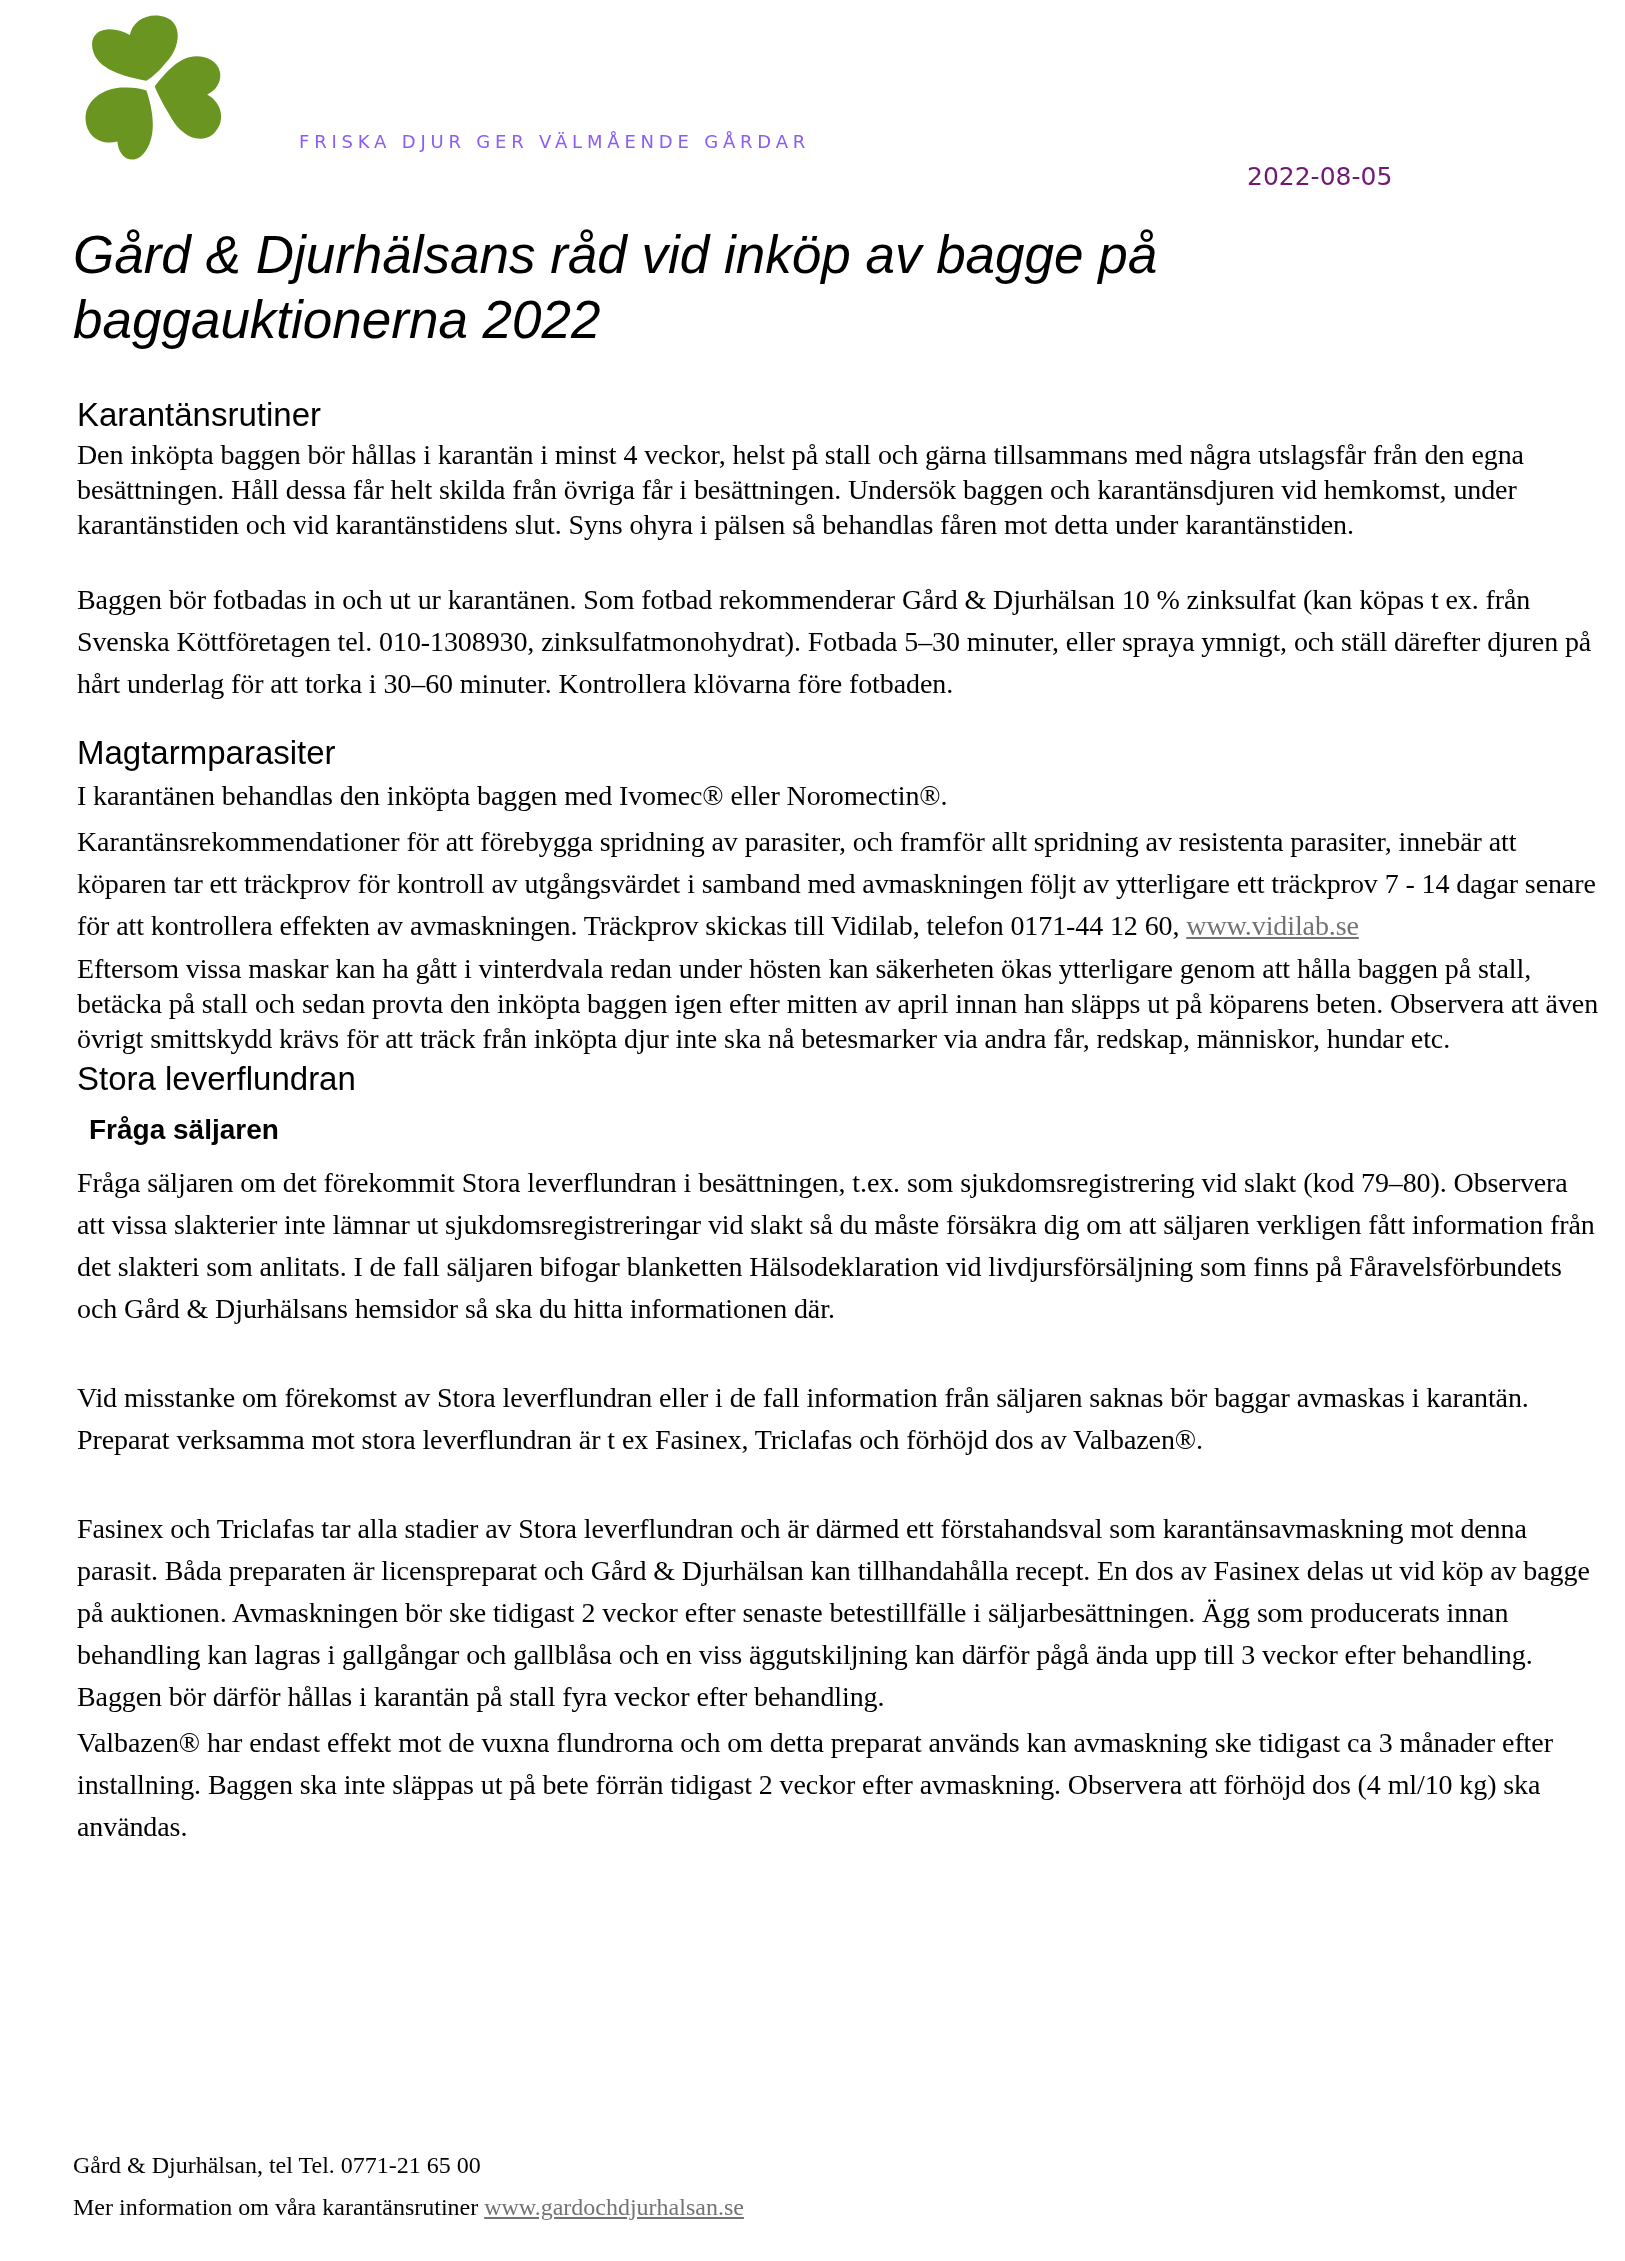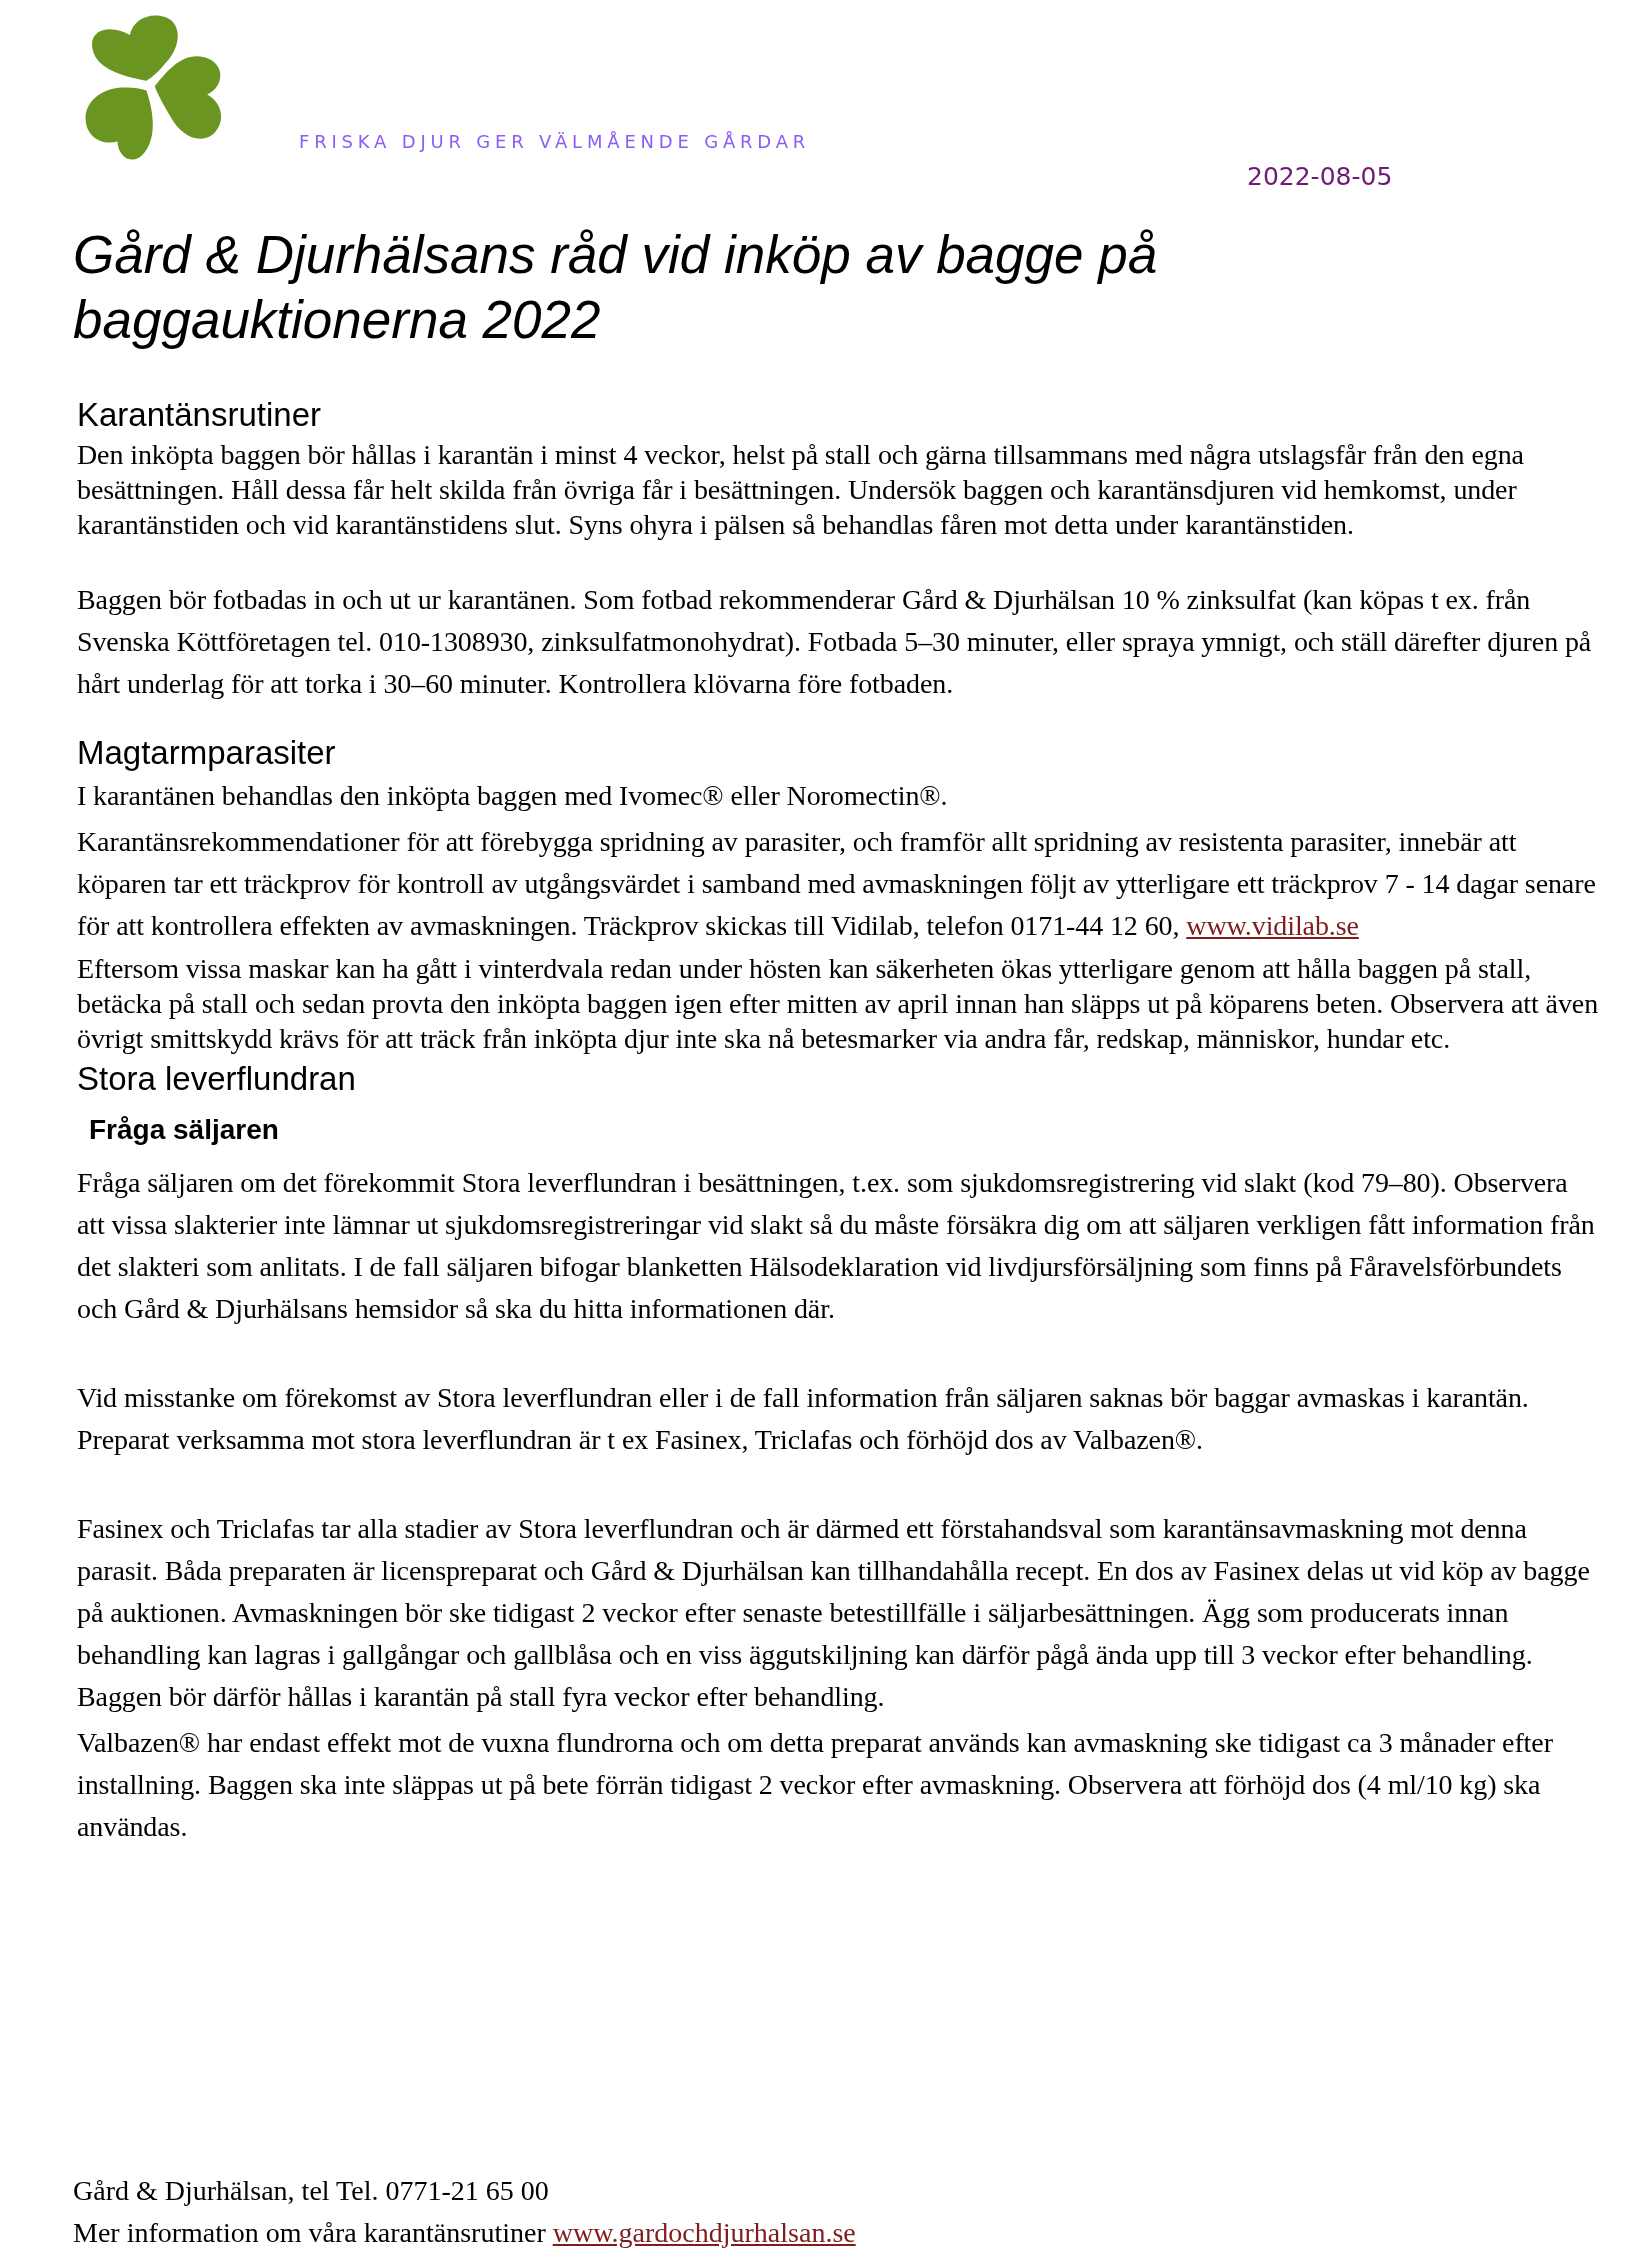--- a/index.html
+++ b/index.html
@@ -83,32 +83,31 @@
     margin: 16px;
   }
   p {
     font-family: "Liberation Serif", serif;
     font-size: 28px;
     margin: 4px;
     letter-spacing: -0.1px;
   }
   p.tight { line-height: 35px; }
   p.loose { line-height: 42px; }
-  a { color: #7f1d1d; text-decoration: underline; }
+  a { color: #737373; text-decoration: underline; }
   .gap-s { height: 21px; }
   .gap-m { height: 29px; }
   .gap-l { height: 39px; }
   .footer {
     position: absolute;
     left: 73px;
     top: 2144px;
     font-family: "Liberation Serif", serif;
-    font-size: 28px;
+    font-size: 24px;
     line-height: 42px;
-    margin-top: 26px;
   }
 </style>
 </head>
 <body>
 
 <div class="logo">
   <svg class="logo-mark" viewBox="0 0 230 220">
     <g fill="#6a9521">
 
       <path d="M112 98 C 80 92, 40 82, 34 52 C 28 22, 62 16, 88 32 C 92 10, 116 -2, 140 6 C 166 16, 160 52, 140 72 C 132 82, 122 92, 112 98 Z"></path>

